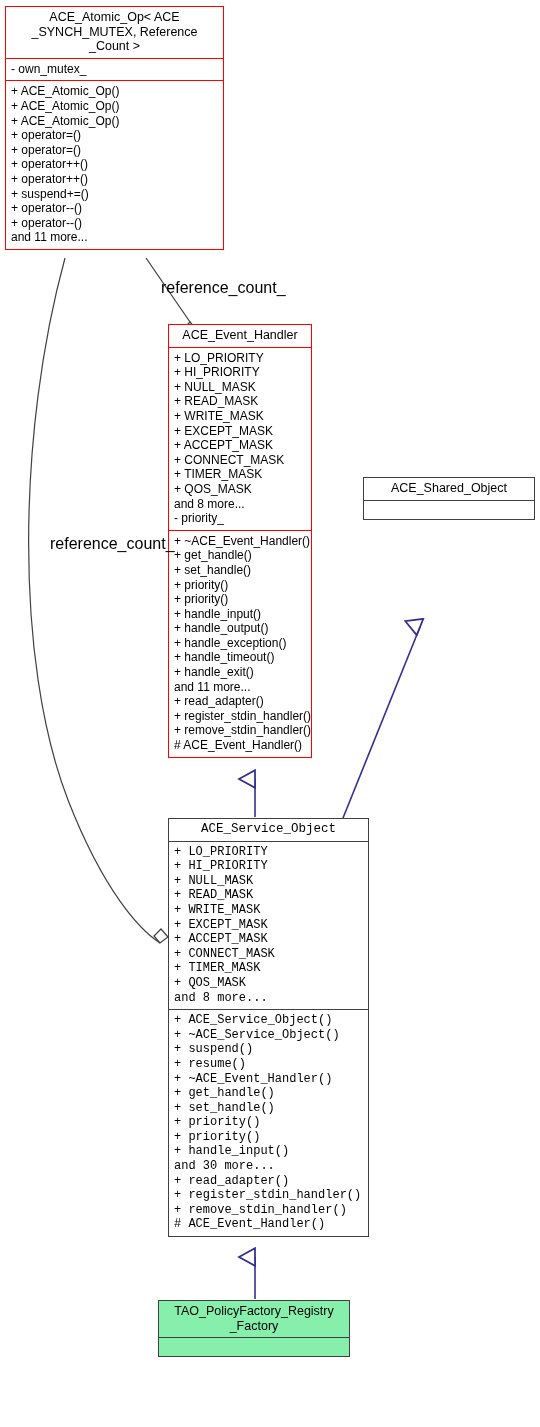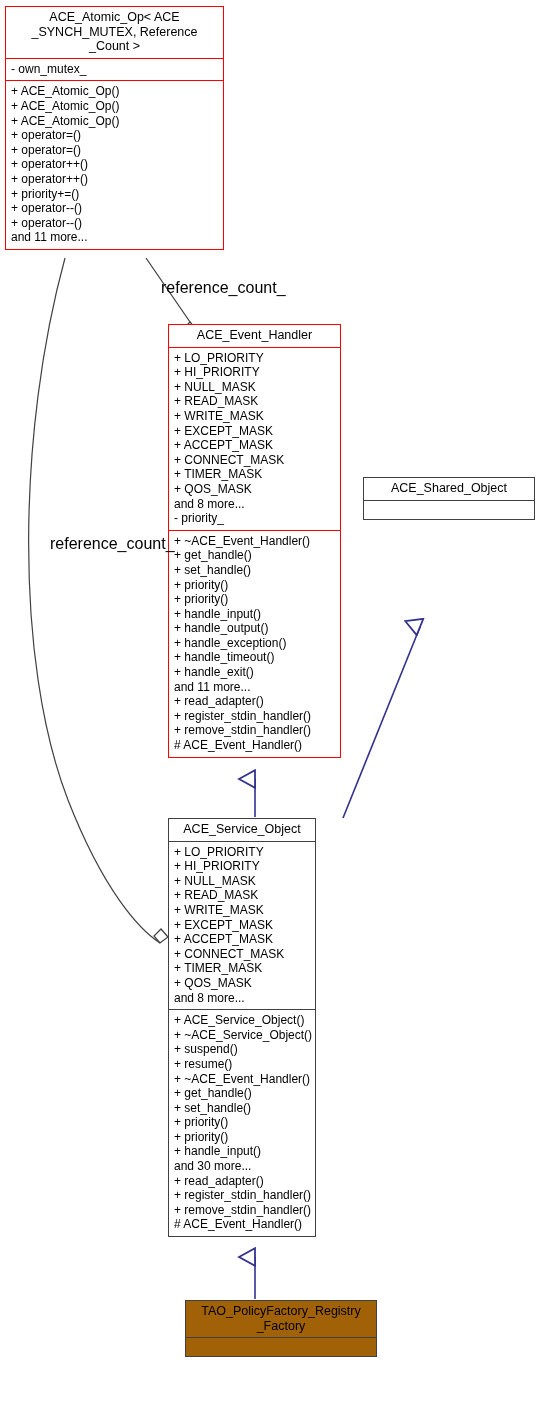--- a/index.html
+++ b/index.html
@@ -20,21 +20,21 @@
   }
   
   .uml-box {
     position: absolute;
     box-sizing: border-box;
     background: #ffffff;
     z-index: 5;
   }
   .uml-box.red   { border: 1.5px solid #ff0000; }
   .uml-box.black { border: 1.5px solid #404040; }
-  .uml-box.gray  { border: 1.5px solid #404040; background: #a16207; margin-left: 27px; }
+  .uml-box.gray  { border: 1.5px solid #404040; background: #86efac; }
 
   .uml-title {
     text-align: center;
     font-size: 12.5px;
     line-height: 14.6px;
     color: #000000;
     padding: 3px 4px 4px 4px;
     box-sizing: border-box;
     white-space: pre-line;
   }
@@ -117,28 +117,28 @@
         <div class="row">- own_mutex_</div>
       </div>
     <div class="uml-section sep-red">
         <div class="row">+ ACE_Atomic_Op()</div>
         <div class="row">+ ACE_Atomic_Op()</div>
         <div class="row">+ ACE_Atomic_Op()</div>
         <div class="row">+ operator=()</div>
         <div class="row">+ operator=()</div>
         <div class="row">+ operator++()</div>
         <div class="row">+ operator++()</div>
-        <div class="row">+ priority+=()</div>
+        <div class="row">+ suspend+=()</div>
         <div class="row">+ operator--()</div>
         <div class="row">+ operator--()</div>
         <div class="row">and 11 more...</div>
       </div>
   </div>
 
-  <div class="uml-box red" style="left:168px; top:324px; width:173px;">
+  <div class="uml-box red" style="left:168px; top:324px; width:144px;">
     <div class="uml-title">ACE_Event_Handler</div>
     <div class="uml-section sep-red">
         <div class="row">+ LO_PRIORITY</div>
         <div class="row">+ HI_PRIORITY</div>
         <div class="row">+ NULL_MASK</div>
         <div class="row">+ READ_MASK</div>
         <div class="row">+ WRITE_MASK</div>
         <div class="row">+ EXCEPT_MASK</div>
         <div class="row">+ ACCEPT_MASK</div>
         <div class="row">+ CONNECT_MASK</div>
@@ -164,21 +164,21 @@
         <div class="row">+ remove_stdin_handler()</div>
         <div class="row"># ACE_Event_Handler()</div>
       </div>
   </div>
 
   <div class="uml-box black" style="left:363px; top:477px; width:172px;">
     <div class="uml-title">ACE_Shared_Object</div>
     <div class="uml-section sep-black empty"></div>
   </div>
 
-  <div class="uml-box black" style="left:168px; top:818px; width:148px;">
+  <div class="uml-box black" style="left:168px; top:818px; width:201px;font-family:Liberation Mono, monospace;">
     <div class="uml-title">ACE_Service_Object</div>
     <div class="uml-section sep-black">
         <div class="row">+ LO_PRIORITY</div>
         <div class="row">+ HI_PRIORITY</div>
         <div class="row">+ NULL_MASK</div>
         <div class="row">+ READ_MASK</div>
         <div class="row">+ WRITE_MASK</div>
         <div class="row">+ EXCEPT_MASK</div>
         <div class="row">+ ACCEPT_MASK</div>
         <div class="row">+ CONNECT_MASK</div>

